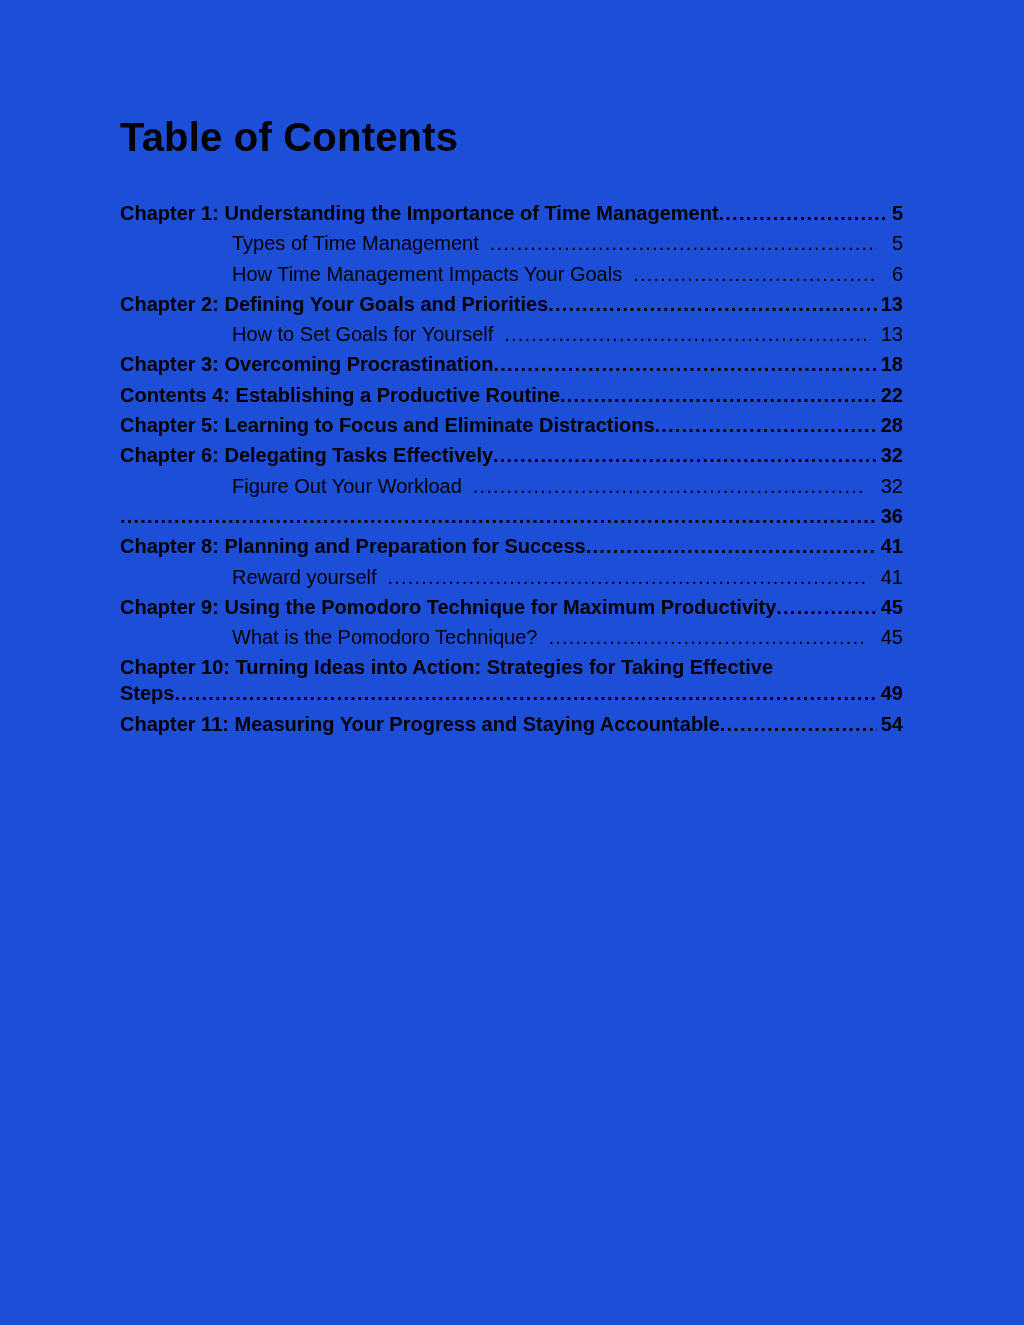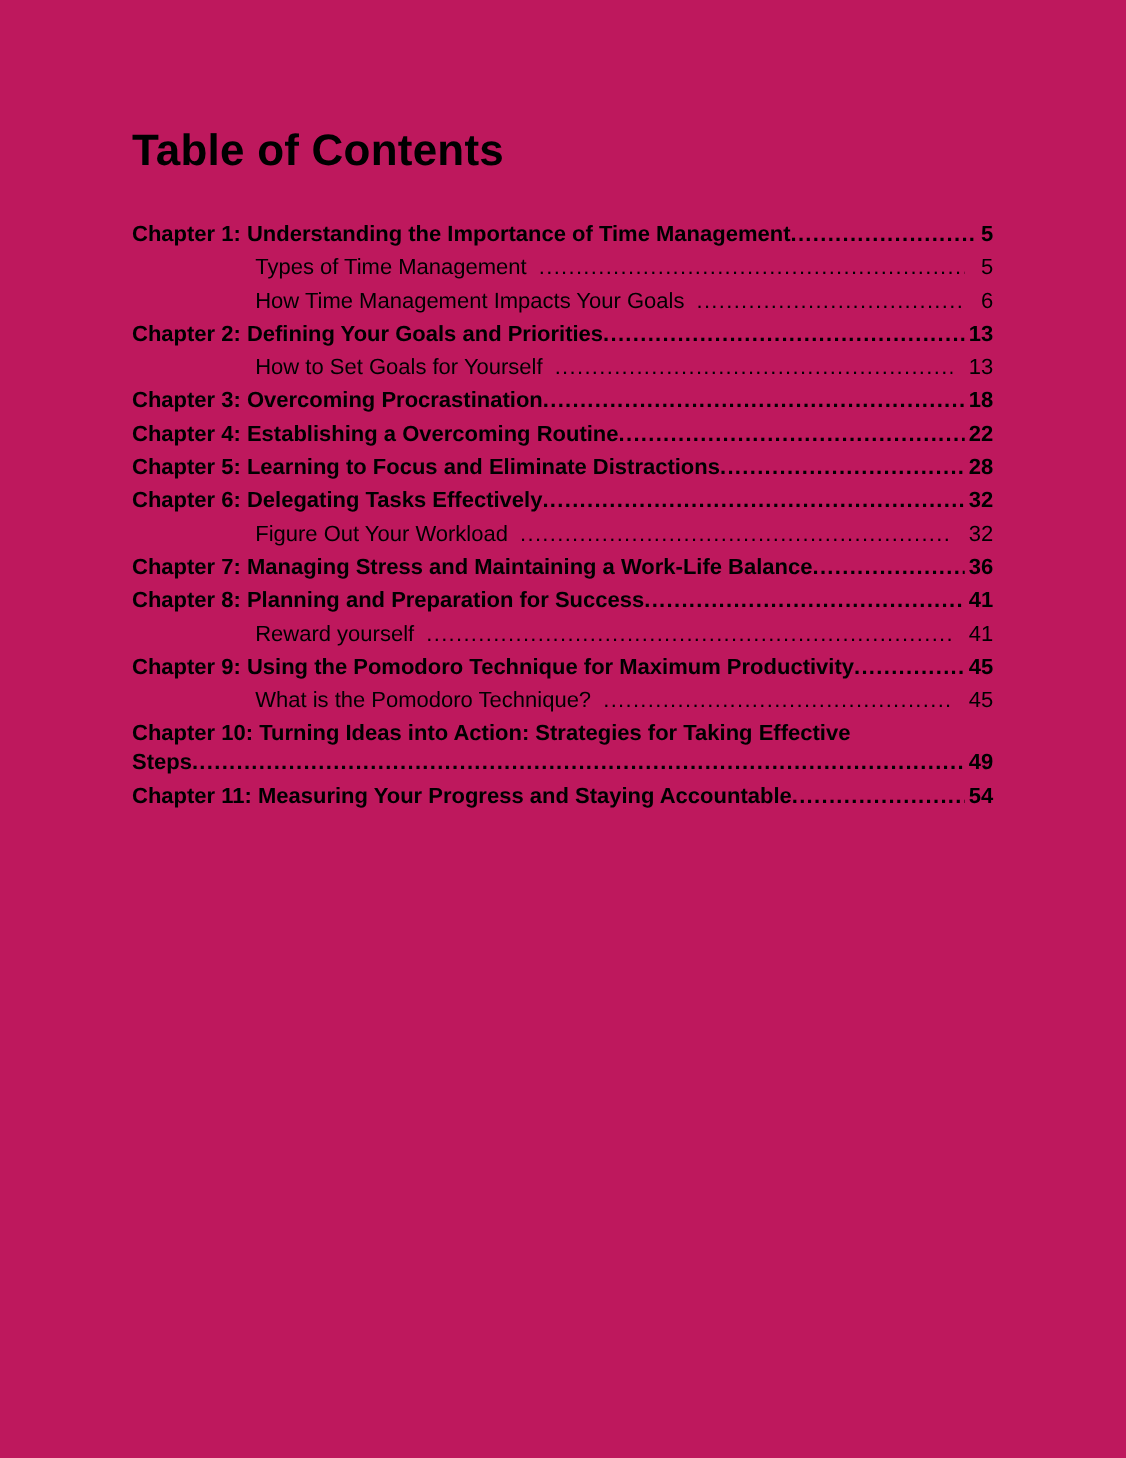--- a/index.html
+++ b/index.html
@@ -12,21 +12,21 @@
     height: 1325px;
     overflow: hidden;
     font-family: "Liberation Sans", "DejaVu Sans", sans-serif;
     color: #000000;
   }
   .page {
     box-sizing: border-box;
     width: 1024px;
     height: 1325px;
     padding: 113px 121px 0 120px;
-    background: #be185d;
+    background: #1d4ed8;
   }
   .doc-title {
     margin: 0 0 39px 0;
     font-size: 40px;
     font-weight: 700;
     line-height: 48px;
     letter-spacing: 0.2px;
   }
   .toc {
     font-size: 20px;
@@ -116,21 +116,21 @@
       <span class="pagenum">13</span>
     </div>
 
     <div class="entry chapter">
       <span class="label">Chapter 3: Overcoming Procrastination</span>
       <span class="dots"></span>
       <span class="pagenum">18</span>
     </div>
 
     <div class="entry chapter">
-      <span class="label">Chapter 4: Establishing a Overcoming Routine</span>
+      <span class="label">Contents 4: Establishing a Productive Routine</span>
       <span class="dots"></span>
       <span class="pagenum">22</span>
     </div>
 
     <div class="entry chapter">
       <span class="label">Chapter 5: Learning to Focus and Eliminate Distractions</span>
       <span class="dots"></span>
       <span class="pagenum">28</span>
     </div>
 
@@ -140,21 +140,20 @@
       <span class="pagenum">32</span>
     </div>
 
     <div class="entry sub">
       <span class="label">Figure Out Your Workload</span>
       <span class="dots"></span>
       <span class="pagenum">32</span>
     </div>
 
     <div class="entry chapter">
-      <span class="label">Chapter 7: Managing Stress and Maintaining a Work-Life Balance</span>
       <span class="dots"></span>
       <span class="pagenum">36</span>
     </div>
 
     <div class="entry chapter">
       <span class="label">Chapter 8: Planning and Preparation for Success</span>
       <span class="dots"></span>
       <span class="pagenum">41</span>
     </div>
 

